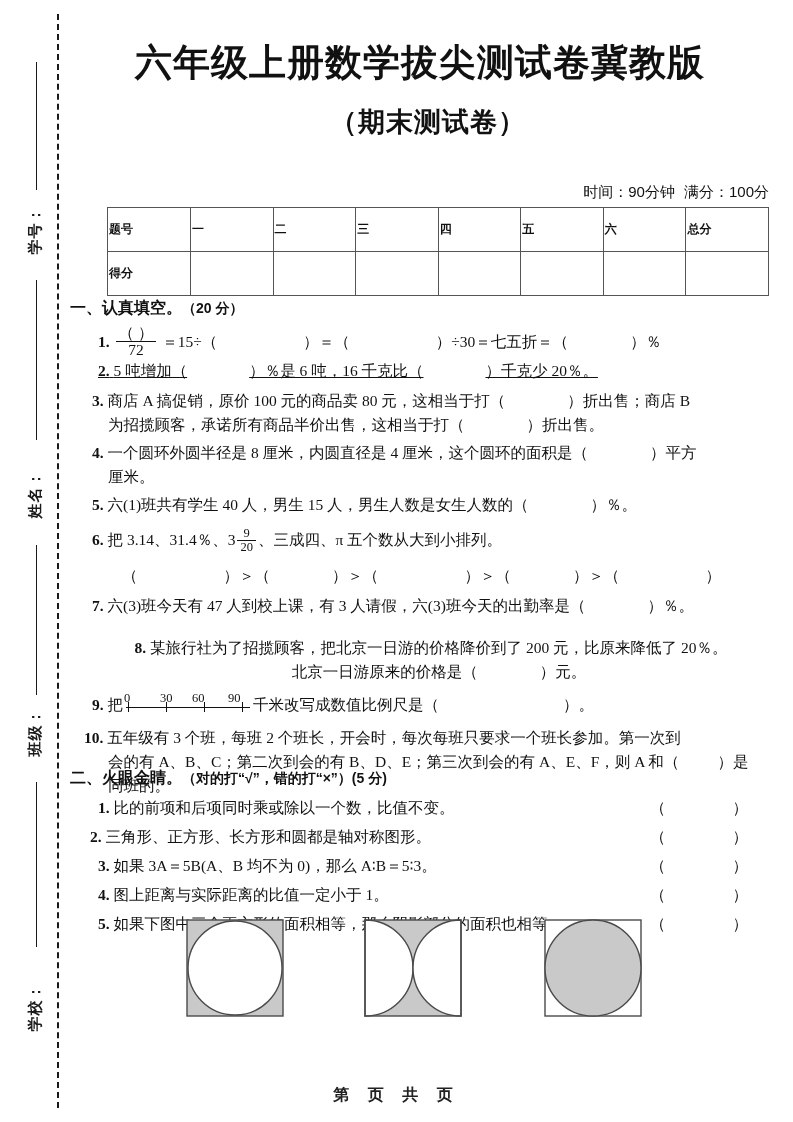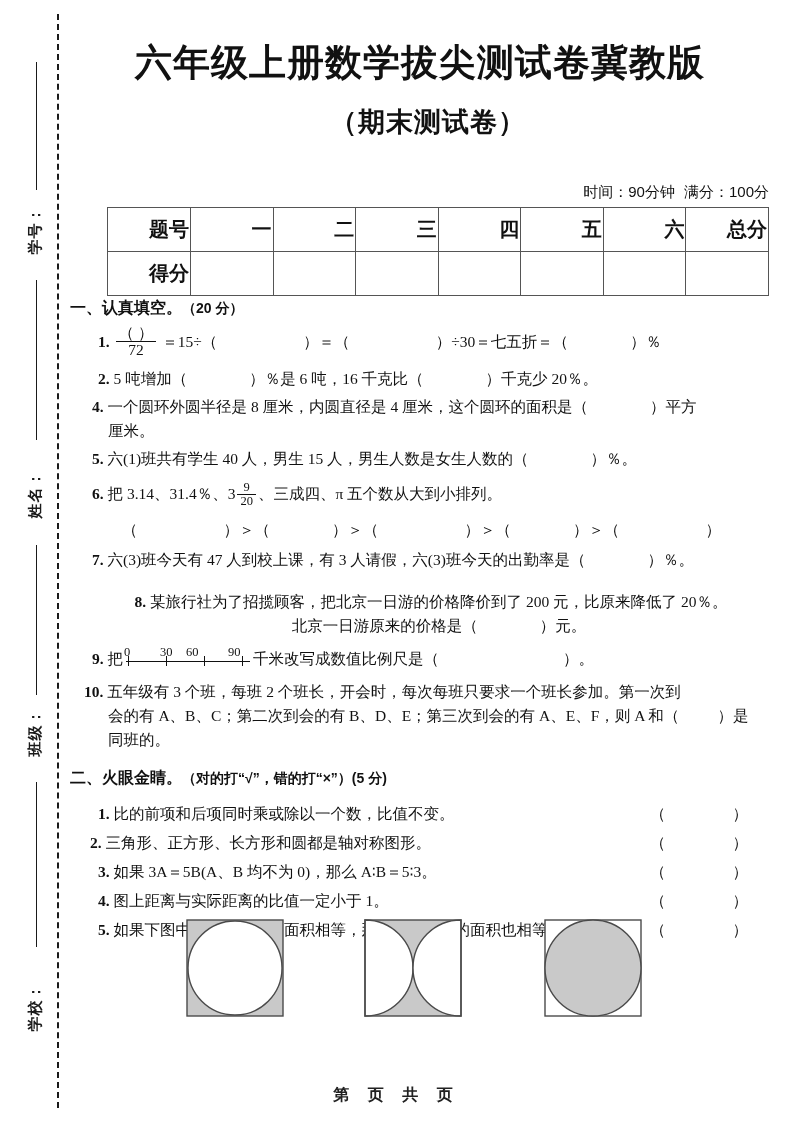--- a/index.html
+++ b/index.html
@@ -89,25 +89,25 @@
     position: absolute;
     left: 107px;
     top: 207px;
     width: 662px;
     border-collapse: collapse;
     table-layout: fixed;
   }
   table.score td {
     border: 1px solid #555;
     height: 41px;
-    text-align: right;
+    text-align: left;
     vertical-align: middle;
     font-family: "Liberation Sans", "DejaVu Sans", sans-serif;
     font-weight: 700;
-    font-size: 20px;
+    font-size: 12px;
     color: #111;
   }
   table.score td.head { width: 80px; }
 
   
   .section {
     position: absolute;
     font-size: 15px;
     line-height: 1.0;
   }
@@ -271,25 +271,34 @@
 
     <div class="q" style="margin-left:28px;margin-top:9px;">
       <span class="qnum">1.</span>
       <span class="frac">
         <span class="num">（          ）</span>
         <span class="den">72</span>
       </span>
       <span>＝15÷（</span><span class="blank-l"></span><span>）＝（</span><span class="blank-l"></span><span>）÷30＝七五折＝（</span><span class="blank-m"></span><span>）％</span>
     </div>
 
-    <div class="q" style="margin-left:28px;margin-top:8px;">
+    <div class="q" style="margin-left:28px;margin-top:0;text-decoration:underline;">
       <span class="qnum">2.</span>
       <span>5 吨增加（</span><span class="blank-m"></span><span>）％是 6 吨，16 千克比（</span><span class="blank-m"></span><span>）千克少 20％。</span>
     </div>
 
+    <div class="q" style="margin-left:22px;margin-top:6px;">
+      <div>
+        <span class="qnum">3.</span>
+        <span>商店 A 搞促销，原价 100 元的商品卖 80 元，这相当于打（</span><span class="blank-m"></span><span>）折出售；商店 B</span>
+      </div>
+      <div style="margin-left:16px;">
+        <span>为招揽顾客，承诺所有商品半价出售，这相当于打（</span><span class="blank-m"></span><span>）折出售。</span>
+      </div>
+    </div>
 
     <div class="q" style="margin-left:22px;margin-top:4px;">
       <div>
         <span class="qnum">4.</span>
         <span>一个圆环外圆半径是 8 厘米，内圆直径是 4 厘米，这个圆环的面积是（</span><span class="blank-m"></span><span>）平方</span>
       </div>
       <div style="margin-left:16px;">厘米。</div>
     </div>
 
     <div class="q" style="margin-left:22px;margin-top:4px;">
@@ -321,21 +330,21 @@
         <span>北京一日游原来的价格是（</span><span class="blank-m"></span><span>）元。</span>
       </div>
     </div>
 
     <div class="q" style="margin-left:22px;margin-top:8px;">
       <span class="qnum">9.</span>
       <span>把</span><span class="scalebar">
         <span class="labels">
           <span style="left:0px;">0</span>
           <span style="left:36px;">30</span>
-          <span style="left:62px;">60</span>
+          <span style="left:68px;">60</span>
           <span style="left:104px;">90</span>
         </span>
         <span class="axis"></span>
         <span class="tick" style="left:4px;"></span>
         <span class="tick" style="left:42px;"></span>
         <span class="tick" style="left:80px;"></span>
         <span class="tick" style="left:118px;"></span>
       </span><span>千米</span><span>改写成数值比例尺是（</span><span class="blank-l"></span><span class="blank-s"></span><span>）。</span>
     </div>
 
@@ -349,21 +358,21 @@
       </div>
       <div style="margin-left:24px;">同班的。</div>
     </div>
   </div>
 
   <div class="section" style="left:70px;top:770px;width:700px;">
     <div class="sec-title">
       <span>二、火眼金睛。</span><span class="small">（对的打“√”，错的打“×”）(5 分)</span>
     </div>
 
-    <div class="q tf-row" style="margin-left:28px;margin-top:16px;">
+    <div class="q tf-row" style="margin-left:28px;margin-top:10px;">
       <span class="qnum">1.</span>
       <span>比的前项和后项同时乘或除以一个数，比值不变。</span>
       <span class="tf-mark">（　　）</span>
     </div>
     <div class="q tf-row" style="margin-left:20px;margin-top:5px;">
       <span class="qnum">2.</span>
       <span>三角形、正方形、长方形和圆都是轴对称图形。</span>
       <span class="tf-mark">（　　）</span>
     </div>
     <div class="q tf-row" style="margin-left:28px;margin-top:5px;">

